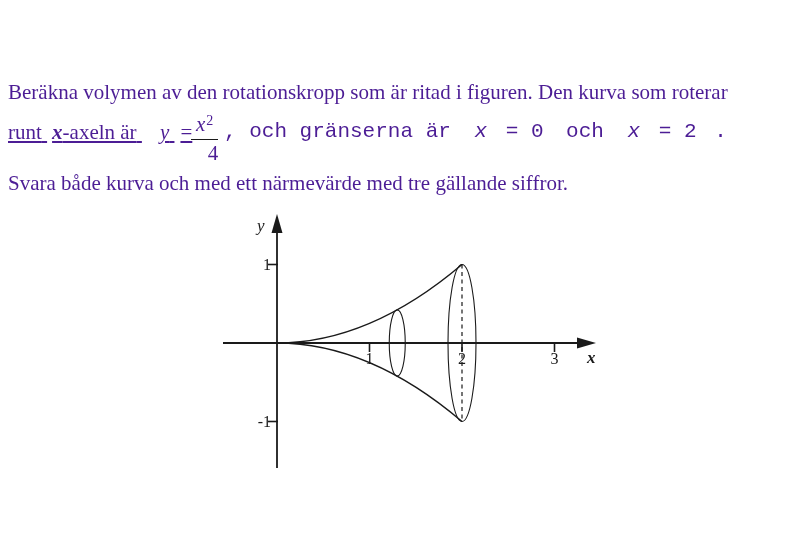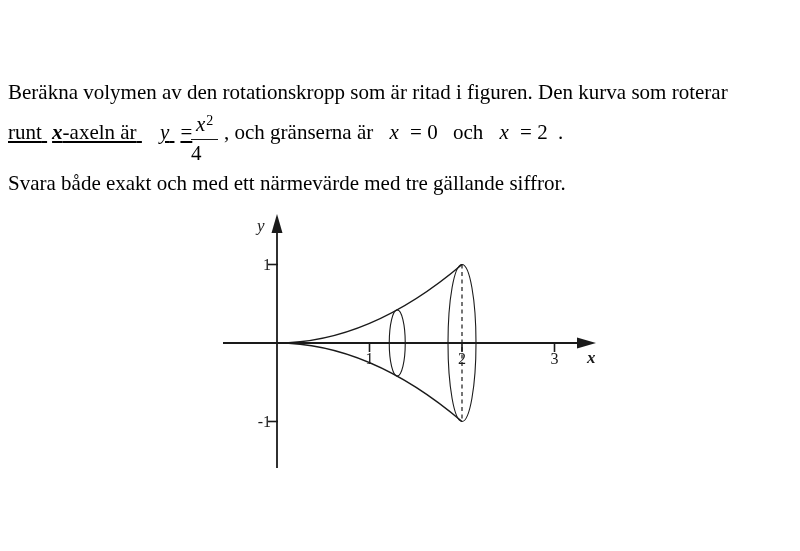--- a/index.html
+++ b/index.html
@@ -1,27 +1,27 @@
 <!DOCTYPE html>
 <html><head>
 <meta charset="utf-8">
 <style>
   html,body{margin:0;padding:0;background:#fff;}
   #page{position:relative;width:800px;height:551px;background:#ffffff;overflow:hidden;
-        font-family:"Liberation Serif","DejaVu Serif",serif;color:#000000;}
+        font-family:"Liberation Serif","DejaVu Serif",serif;color:#4c1d95;}
   .tline{position:absolute;font-size:21px;white-space:nowrap;}
   .mvar{font-style:italic;}
   .mbold{font-style:italic;font-weight:bold;}
   .gap-y{margin-left:18px;}
   .gap-eq{margin:0 6px;}
   .gap-var{margin-left:11px;}
   .gap-num{margin-left:6px;}
   .gap-word{margin-left:10px;}
   .gap-dot{margin-left:5px;}
-  .frac{position:absolute;left:191px;top:112px;text-align:left;font-size:21px;}
+  .frac{position:absolute;left:191px;top:112px;text-align:right;font-size:21px;}
   .frac .num{display:block;padding:0 5px 2px;border-bottom:1.6px solid #1a1a1a;}
   .frac .num sup{font-size:14px;vertical-align:6px;margin-left:1px;font-style:normal;}
   .frac .den{display:block;padding-top:1px;}
   #figure-svg{position:absolute;left:200px;top:205px;}
 </style>
 </head>
 <body>
 
 <div id="page">
 
@@ -32,31 +32,31 @@
     <span class="mbold" style="margin-left:5px;">x</span><span>-axeln är</span>
     <span class="mvar gap-y">y</span>
     <span class="gap-eq">=</span>
   </div>
 
   <span class="frac">
     <span class="num"><span class="mvar">x</span><sup>2</sup></span>
     <span class="den">4</span>
   </span>
 
-  <div class="tline" style="left:224px;top:120px;">
+  <div class="tline" style="left:224px;top:120px;font-family:Liberation Mono, monospace;">
     <span>, och gränserna är</span>
     <span class="mvar gap-var">x</span>
     <span class="gap-num">= 0</span>
     <span class="gap-word">och</span>
     <span class="mvar gap-var">x</span>
     <span class="gap-num">= 2</span>
     <span class="gap-dot">.</span>
   </div>
 
-  <div class="tline" style="left:8px;top:171px;">Svara både exakt och med ett närmevärde med tre gällande siffror.</div>
+  <div class="tline" style="left:8px;top:171px;">Svara både kurva och med ett närmevärde med tre gällande siffror.</div>
 
   <svg id="figure-svg" width="420" height="280" viewBox="0 0 420 280">
       <line x1="23" y1="138" x2="382" y2="138" stroke="#1a1a1a" stroke-width="1.8"></line>
       <polygon points="396,138 377,132.5 377,143.5" fill="#1a1a1a"></polygon>
       <line x1="77" y1="263" x2="77" y2="25" stroke="#1a1a1a" stroke-width="1.8"></line>
       <polygon points="77,9 71.5,28 82.5,28" fill="#1a1a1a"></polygon>
       <path d="M 77 138 Q 169.5 138 262 59.5" fill="none" stroke="#1a1a1a" stroke-width="1.4"></path>
       <path d="M 77 138 Q 169.5 138 262 216.5" fill="none" stroke="#1a1a1a" stroke-width="1.4"></path>
       <ellipse cx="197.25" cy="138" rx="8" ry="33.166250000000005" fill="none" stroke="#1a1a1a" stroke-width="1.1"></ellipse>
       <ellipse cx="262" cy="138" rx="14" ry="78.5" fill="none" stroke="#1a1a1a" stroke-width="1.1"></ellipse>

